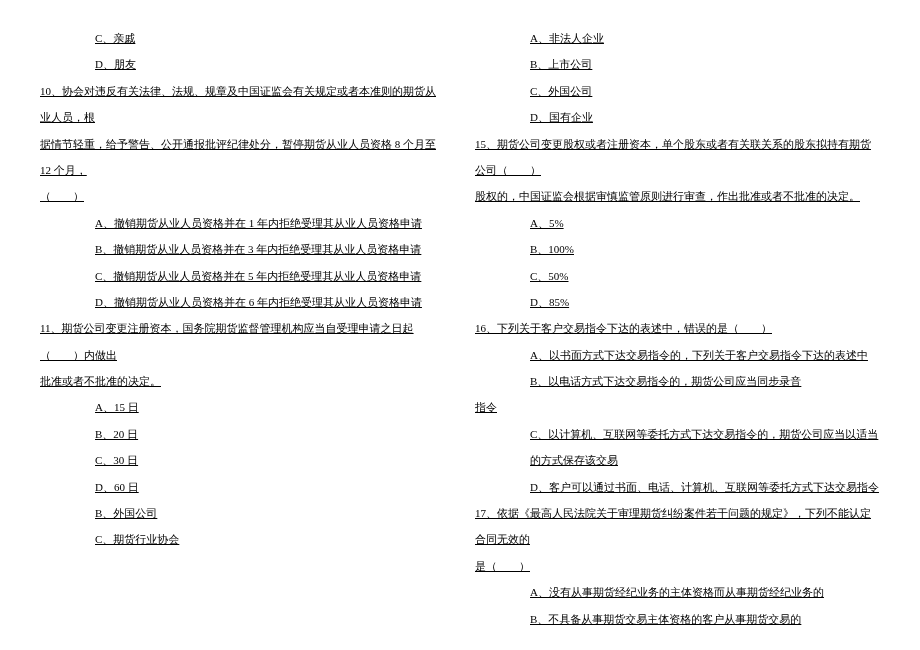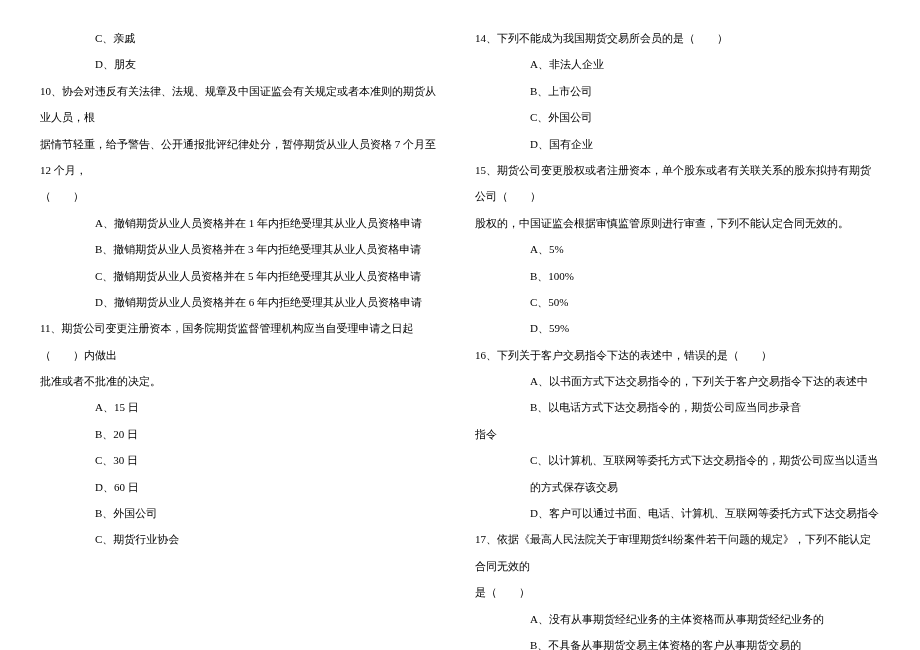--- a/index.html
+++ b/index.html
@@ -16,59 +16,58 @@
     .page {
       padding: 25px 40px 10px 40px;
       display: flex;
       gap: 30px;
     }
     .column {
       flex: 1;
       line-height: 2.4;
     }
     .indent-2 { padding-left: 5em; }
-    .line { white-space: normal; }
+    .line { white-space: normal; text-decoration: underline; }
   </style>
 </head>
 <body>
 
 <div class="page">
   <div class="column">
     <div class="line indent-2">C、亲戚</div>
     <div class="line indent-2">D、朋友</div>
     <div class="line">10、协会对违反有关法律、法规、规章及中国证监会有关规定或者本准则的期货从业人员，根</div>
-    <div class="line">据情节轻重，给予警告、公开通报批评纪律处分，暂停期货从业人员资格 7 个月至 12 个月，</div>
+    <div class="line">据情节轻重，给予警告、公开通报批评纪律处分，暂停期货从业人员资格 8 个月至 12 个月，</div>
     <div class="line">（　　）</div>
     <div class="line indent-2">A、撤销期货从业人员资格并在 1 年内拒绝受理其从业人员资格申请</div>
     <div class="line indent-2">B、撤销期货从业人员资格并在 3 年内拒绝受理其从业人员资格申请</div>
     <div class="line indent-2">C、撤销期货从业人员资格并在 5 年内拒绝受理其从业人员资格申请</div>
     <div class="line indent-2">D、撤销期货从业人员资格并在 6 年内拒绝受理其从业人员资格申请</div>
     <div class="line">11、期货公司变更注册资本，国务院期货监督管理机构应当自受理申请之日起（　　）内做出</div>
     <div class="line">批准或者不批准的决定。</div>
     <div class="line indent-2">A、15 日</div>
     <div class="line indent-2">B、20 日</div>
     <div class="line indent-2">C、30 日</div>
     <div class="line indent-2">D、60 日</div>
     <div class="line indent-2">B、外国公司</div>
     <div class="line indent-2">C、期货行业协会</div>
 
   </div>
 
   <div class="column">
-    <div class="line">14、下列不能成为我国期货交易所会员的是（　　）</div>
     <div class="line indent-2">A、非法人企业</div>
     <div class="line indent-2">B、上市公司</div>
     <div class="line indent-2">C、外国公司</div>
     <div class="line indent-2">D、国有企业</div>
     <div class="line">15、期货公司变更股权或者注册资本，单个股东或者有关联关系的股东拟持有期货公司（　　）</div>
-    <div class="line">股权的，中国证监会根据审慎监管原则进行审查，下列不能认定合同无效的。</div>
+    <div class="line">股权的，中国证监会根据审慎监管原则进行审查，作出批准或者不批准的决定。</div>
     <div class="line indent-2">A、5%</div>
     <div class="line indent-2">B、100%</div>
     <div class="line indent-2">C、50%</div>
-    <div class="line indent-2">D、59%</div>
+    <div class="line indent-2">D、85%</div>
     <div class="line">16、下列关于客户交易指令下达的表述中，错误的是（　　）</div>
     <div class="line indent-2">A、以书面方式下达交易指令的，下列关于客户交易指令下达的表述中</div>
     <div class="line indent-2">B、以电话方式下达交易指令的，期货公司应当同步录音</div>
     <div class="line">指令</div>
     <div class="line indent-2">C、以计算机、互联网等委托方式下达交易指令的，期货公司应当以适当的方式保存该交易</div>
     <div class="line indent-2">D、客户可以通过书面、电话、计算机、互联网等委托方式下达交易指令</div>
     <div class="line">17、依据《最高人民法院关于审理期货纠纷案件若干问题的规定》，下列不能认定合同无效的</div>
     <div class="line">是（　　）</div>
     <div class="line indent-2">A、没有从事期货经纪业务的主体资格而从事期货经纪业务的</div>
     <div class="line indent-2">B、不具备从事期货交易主体资格的客户从事期货交易的</div>

